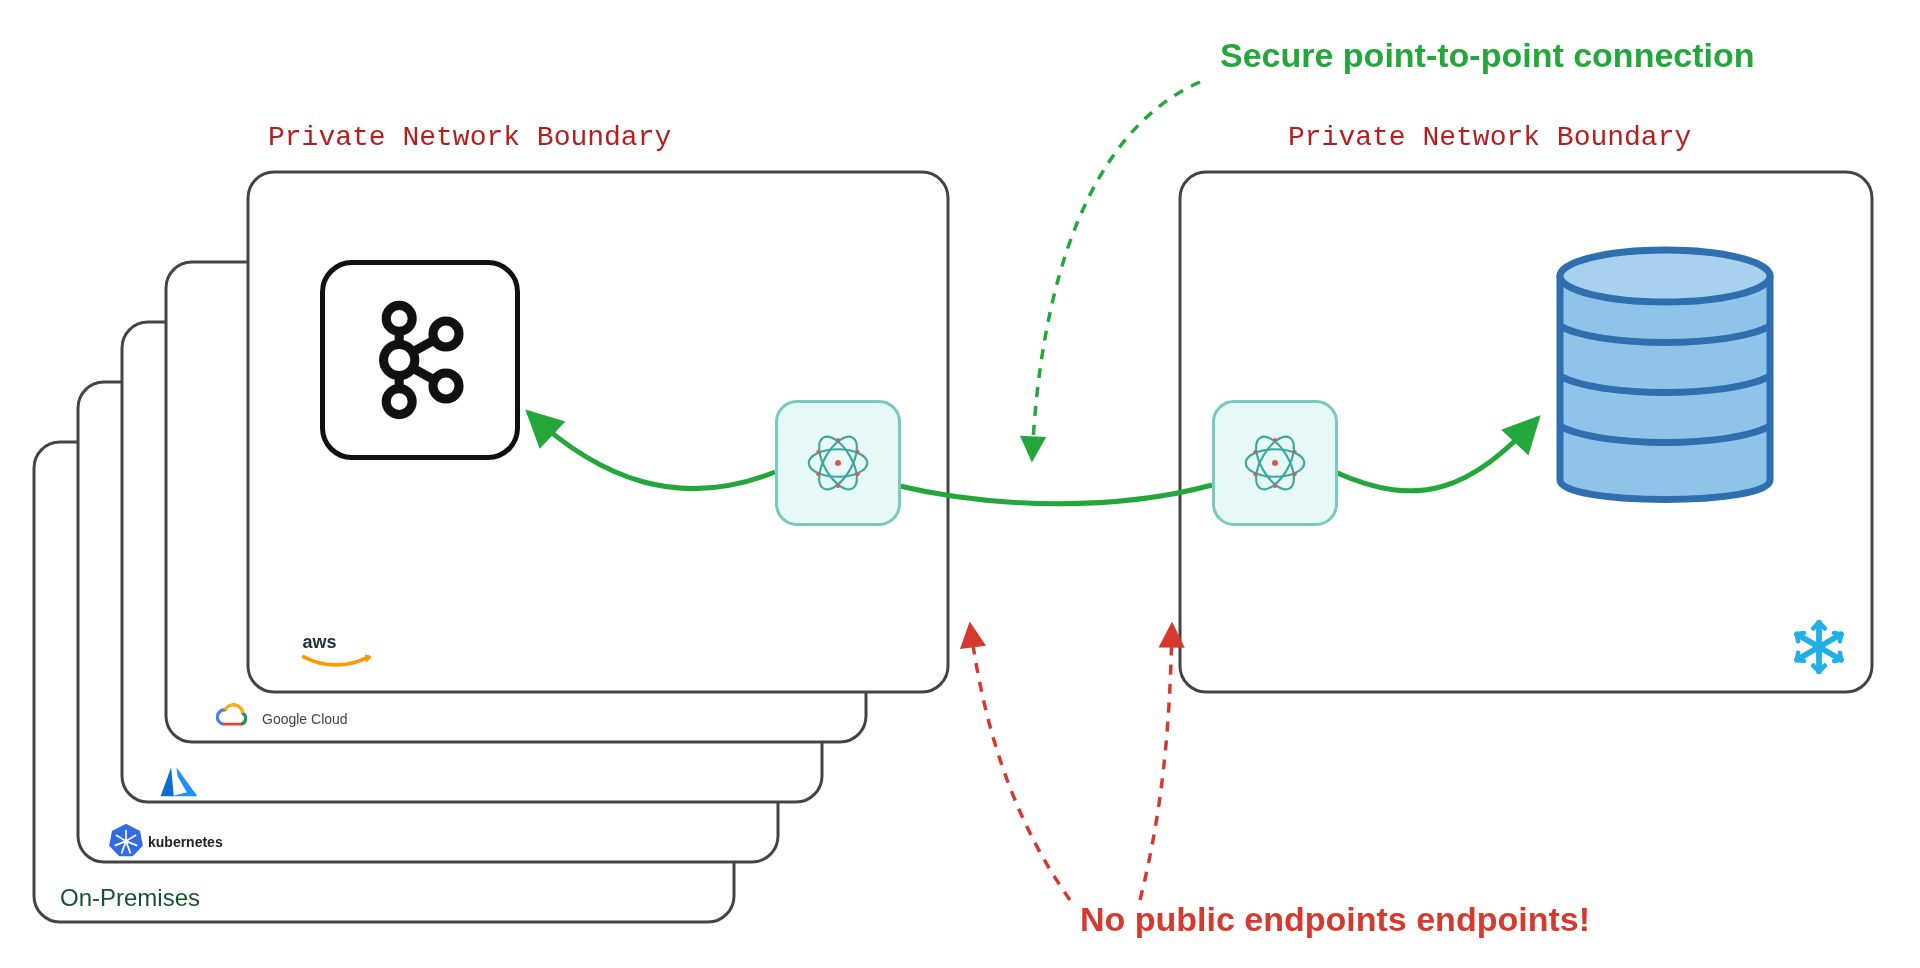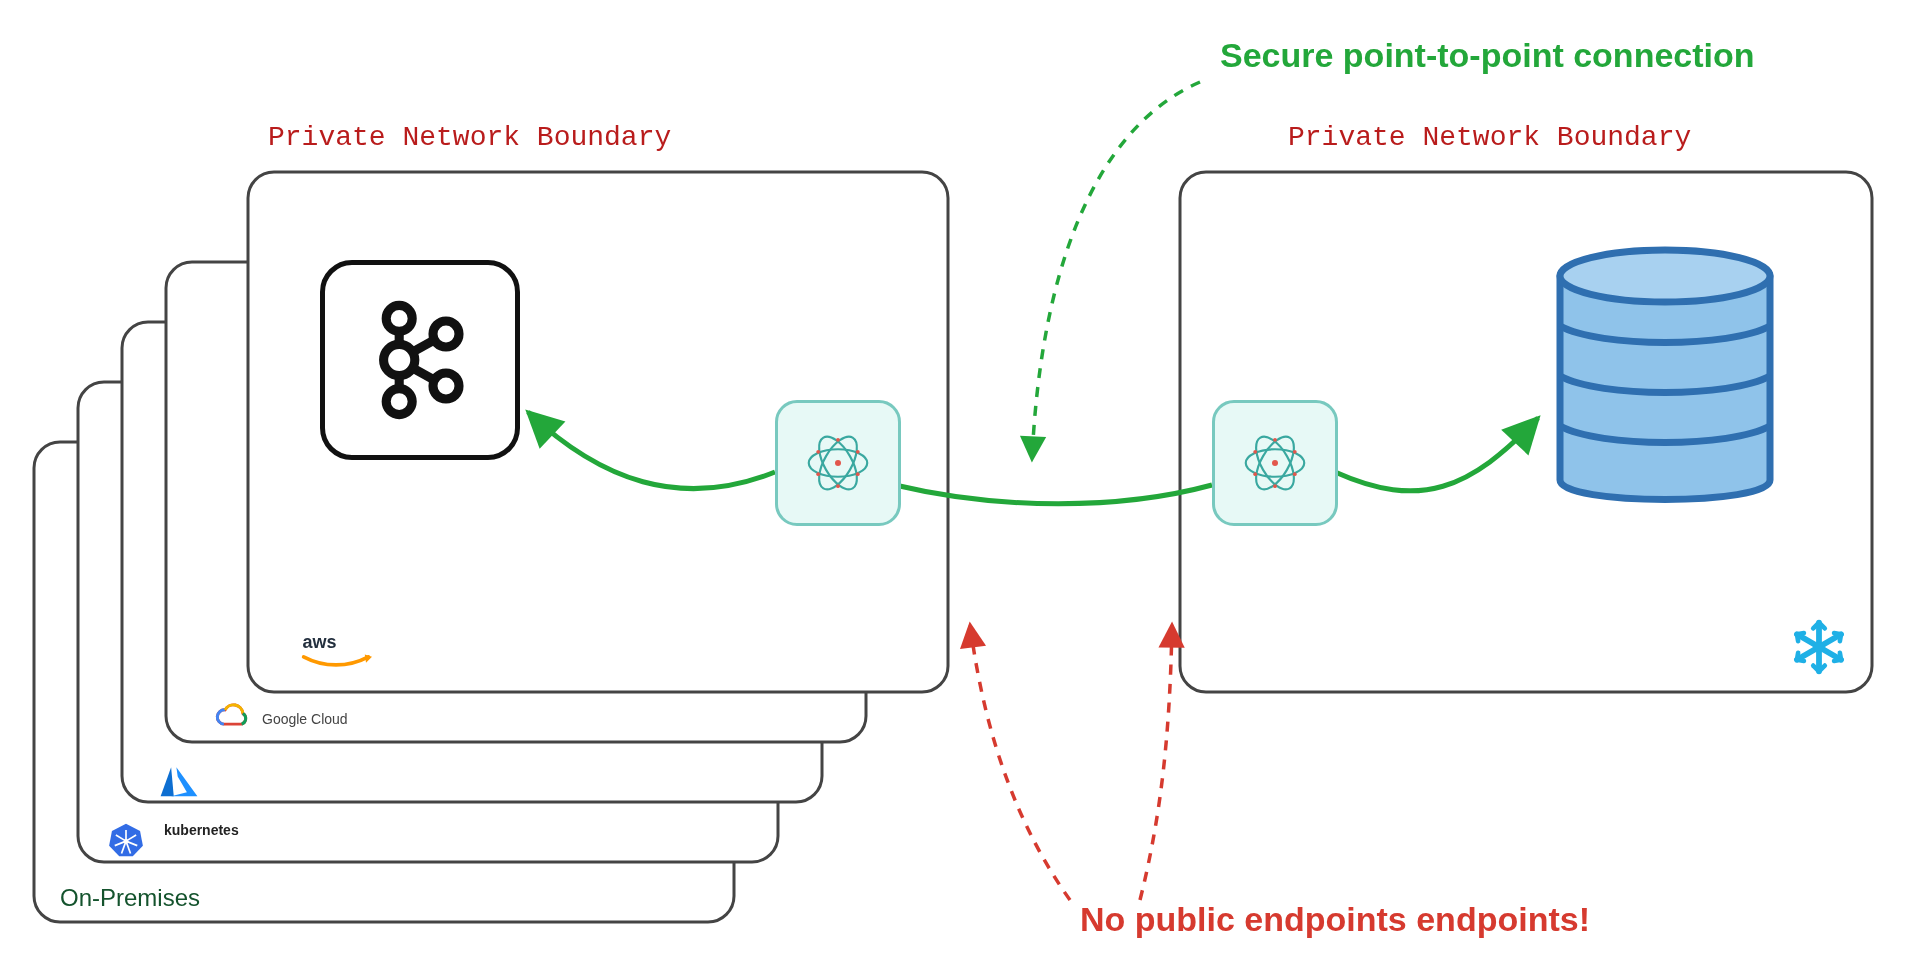--- a/index.html
+++ b/index.html
@@ -243,21 +243,21 @@
     <span class="vendor-text">Google Cloud</span>
   </div>
 
   <div style="position:absolute; left:158px; top:764px;">
     <svg width="42" height="38" viewBox="0 0 64 56">
       <path d="M 20 4 L 4 48 L 24 48 Z" fill="#0d6ed1"></path>
       <path d="M 28 4 L 60 48 L 20 48 L 44 42 L 30 18 Z" fill="#1e90ff"></path>
     </svg>
   </div>
 
-  <div style="position:absolute; left:108px; top:822px; display:flex; align-items:flex-start; gap:20px;">
+  <div style="position:absolute; left:108px; top:822px; display:flex; align-items:center; gap:4px;">
     <span>
       <svg width="36" height="36" viewBox="0 0 64 64">
         <polygon points="32,3 57,16 62,42 44,61 20,61 2,42 7,16" fill="#326ce5"></polygon>
         <circle cx="32" cy="34" r="4" fill="#fff"></circle>
         <g stroke="#fff" stroke-width="3">
           <line x1="32" y1="34" x2="32" y2="14"></line>
           <line x1="32" y1="34" x2="50" y2="23"></line>
           <line x1="32" y1="34" x2="52" y2="42"></line>
           <line x1="32" y1="34" x2="40" y2="56"></line>
           <line x1="32" y1="34" x2="24" y2="56"></line>

